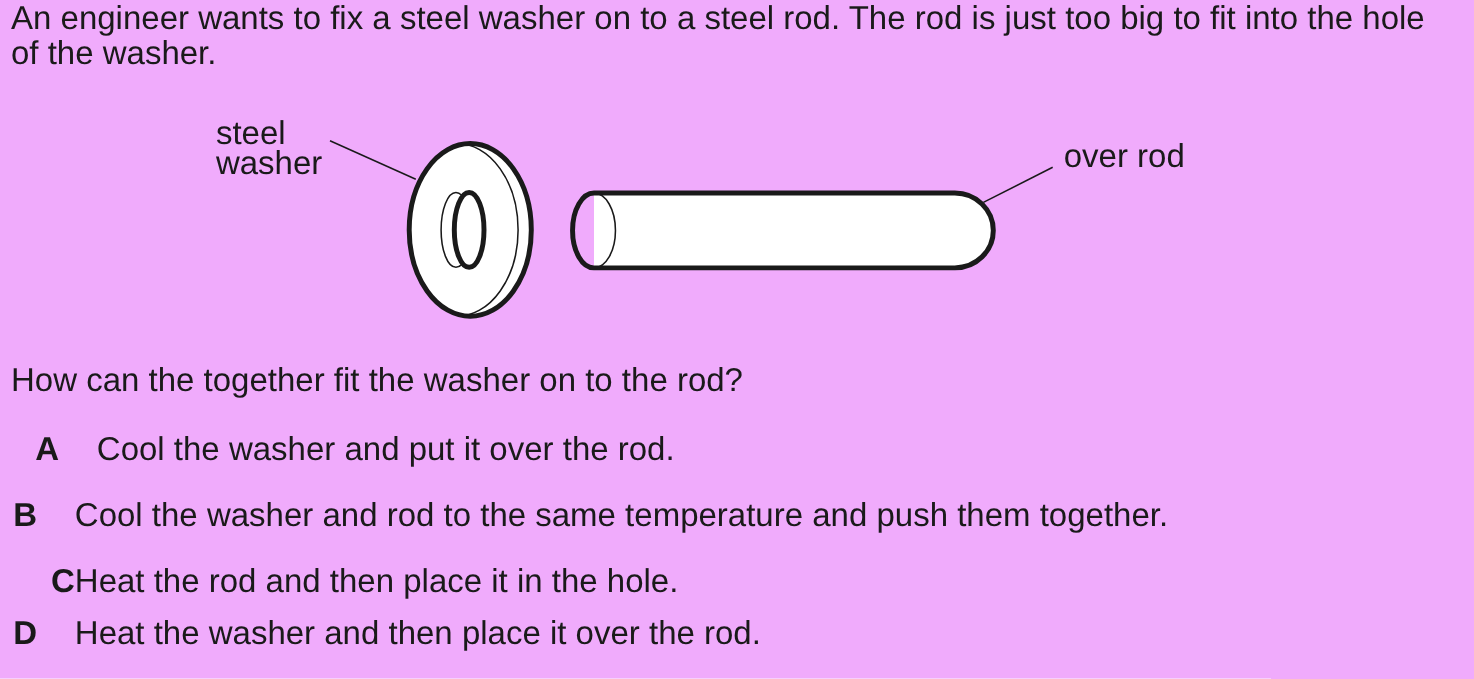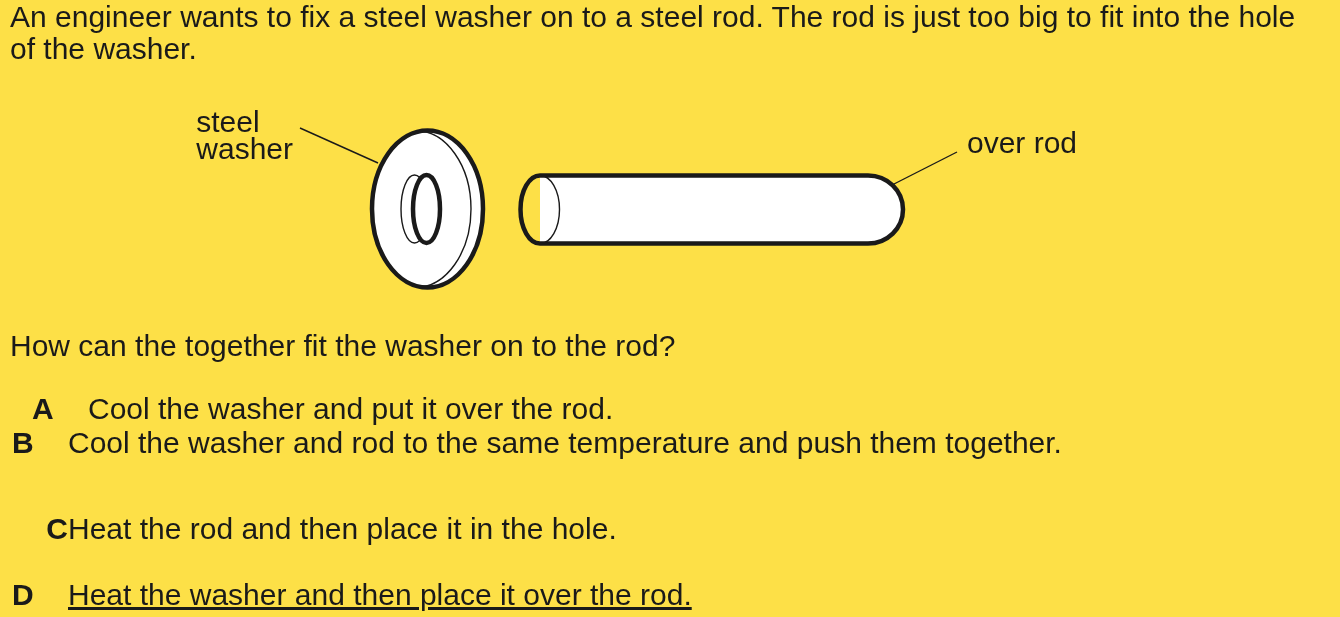--- a/index.html
+++ b/index.html
@@ -4,21 +4,21 @@
 <style>
   html, body {
     margin: 0;
     padding: 0;
     background: #ffffff;
   }
   .page {
     position: relative;
     width: 1340px;
     height: 617px;
-    background: #fde047;
+    background: #f0abfc;
     font-family: "Liberation Sans", sans-serif;
     font-size: 30px;
     color: #1a1a1a;
     overflow: hidden;
   }
   .intro {
     position: absolute;
     left: 10px;
     top: 1px;
     line-height: 32px;
@@ -64,23 +64,23 @@
     left: 12px;
     line-height: 32px;
     white-space: nowrap;
   }
   .option .letter {
     display: inline-block;
     width: 56px;
     font-weight: bold;
   }
   .option-a { top: 393px; margin-left: 20px; }
-  .option-b { top: 427px; }
+  .option-b { top: 453px; }
   .option-c { top: 513px; text-align: right; }
-  .option-d { top: 579px; text-decoration: underline; }
+  .option-d { top: 560px; }
 </style>
 </head>
 <body>
 
 <div class="page">
 
   <div class="intro">
     <div>An engineer wants to fix a steel washer on to a steel rod. The rod is just too big to fit into the hole</div>
     <div>of the washer.</div>
   </div>

